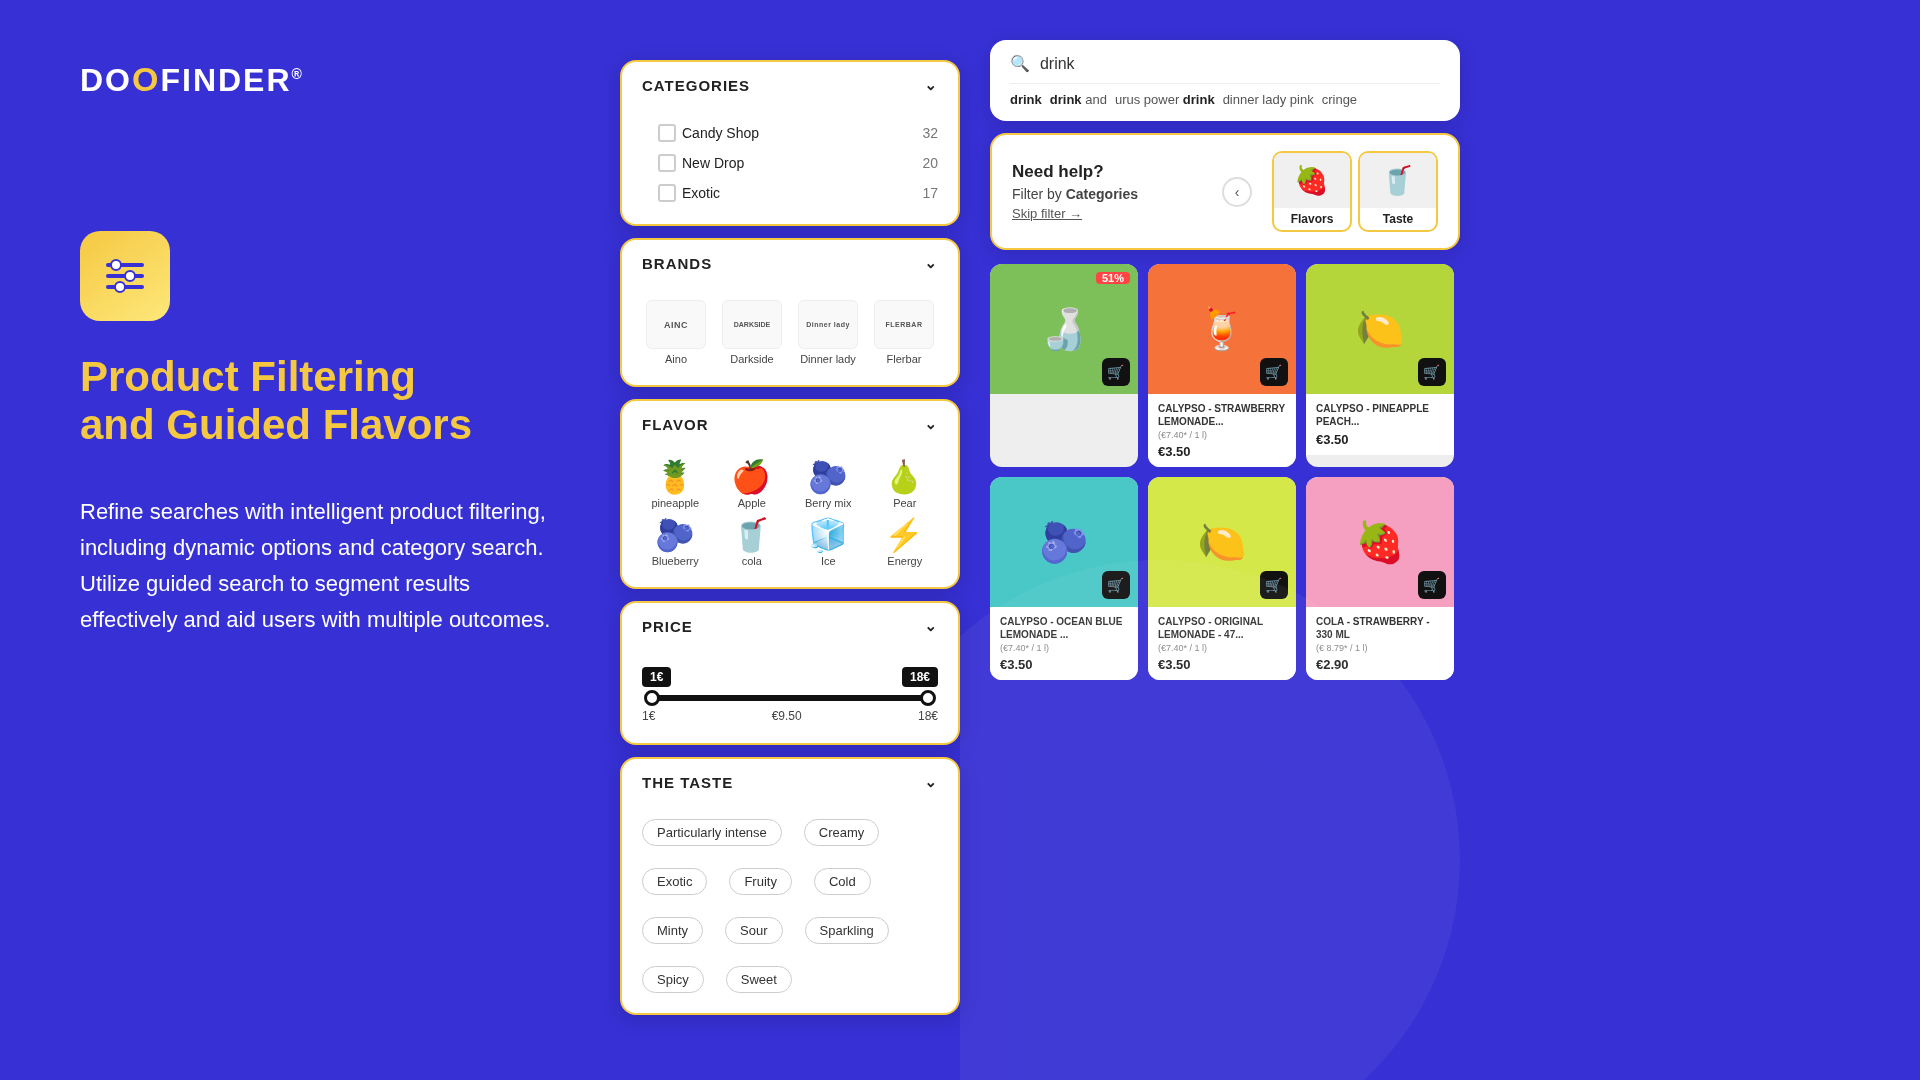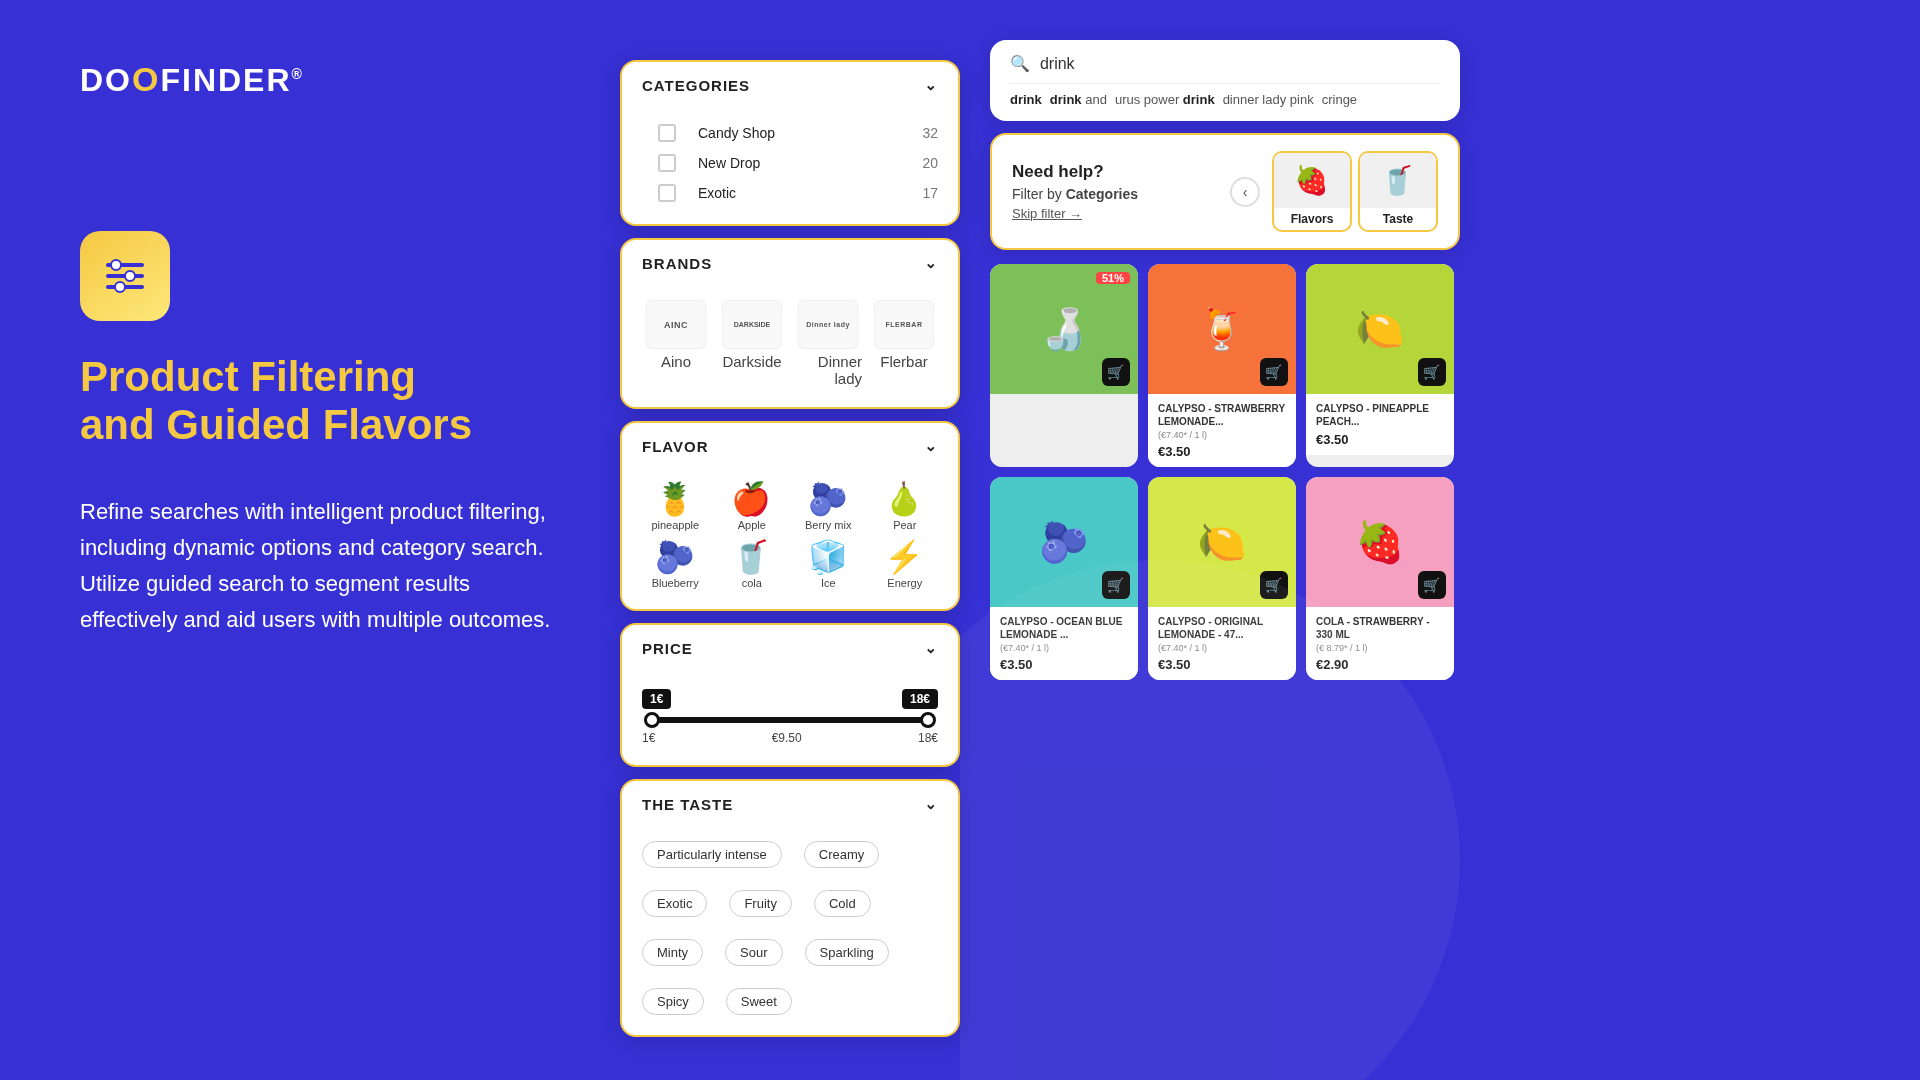--- a/index.html
+++ b/index.html
@@ -118,21 +118,21 @@
     
     .category-row {
       display: flex;
       align-items: center;
       justify-content: space-between;
       padding: 6px 0;
     }
     .category-row-left {
       display: flex;
       align-items: center;
-      gap: 22px;
+      gap: 6px;
       padding-left: 16px;
     }
     .checkbox {
       width: 18px;
       height: 18px;
       border: 2px solid #ccc;
       border-radius: 3px;
       background: white;
       flex-shrink: 0;
     }
@@ -167,23 +167,23 @@
       align-items: center;
       justify-content: center;
       font-size: 9px;
       font-weight: 700;
       color: #555;
       background: #f9f9f9;
       text-align: center;
       letter-spacing: 0.5px;
     }
     .brand-name {
-      font-size: 15px;
+      font-size: 11px;
       color: #444;
-      text-align: right;
+      text-align: left;
     }
 
     
     .flavor-grid {
       display: grid;
       grid-template-columns: repeat(4, 1fr);
       gap: 10px;
       padding: 4px 0;
     }
     .flavor-item {
@@ -326,21 +326,21 @@
     .guided-panel {
       background: white;
       border-radius: 16px;
       padding: 16px 20px;
       margin-bottom: 14px;
       box-shadow: 0 4px 20px rgba(0,0,0,0.12);
       border: 2px solid #f5c842;
       width: 470px;
       display: flex;
       align-items: center;
-      gap: 12px;
+      gap: 20px;
     }
     .guided-text {
       flex: 1;
     }
     .guided-title {
       font-size: 17px;
       font-weight: 700;
       color: #222;
       margin-bottom: 4px;
     }

